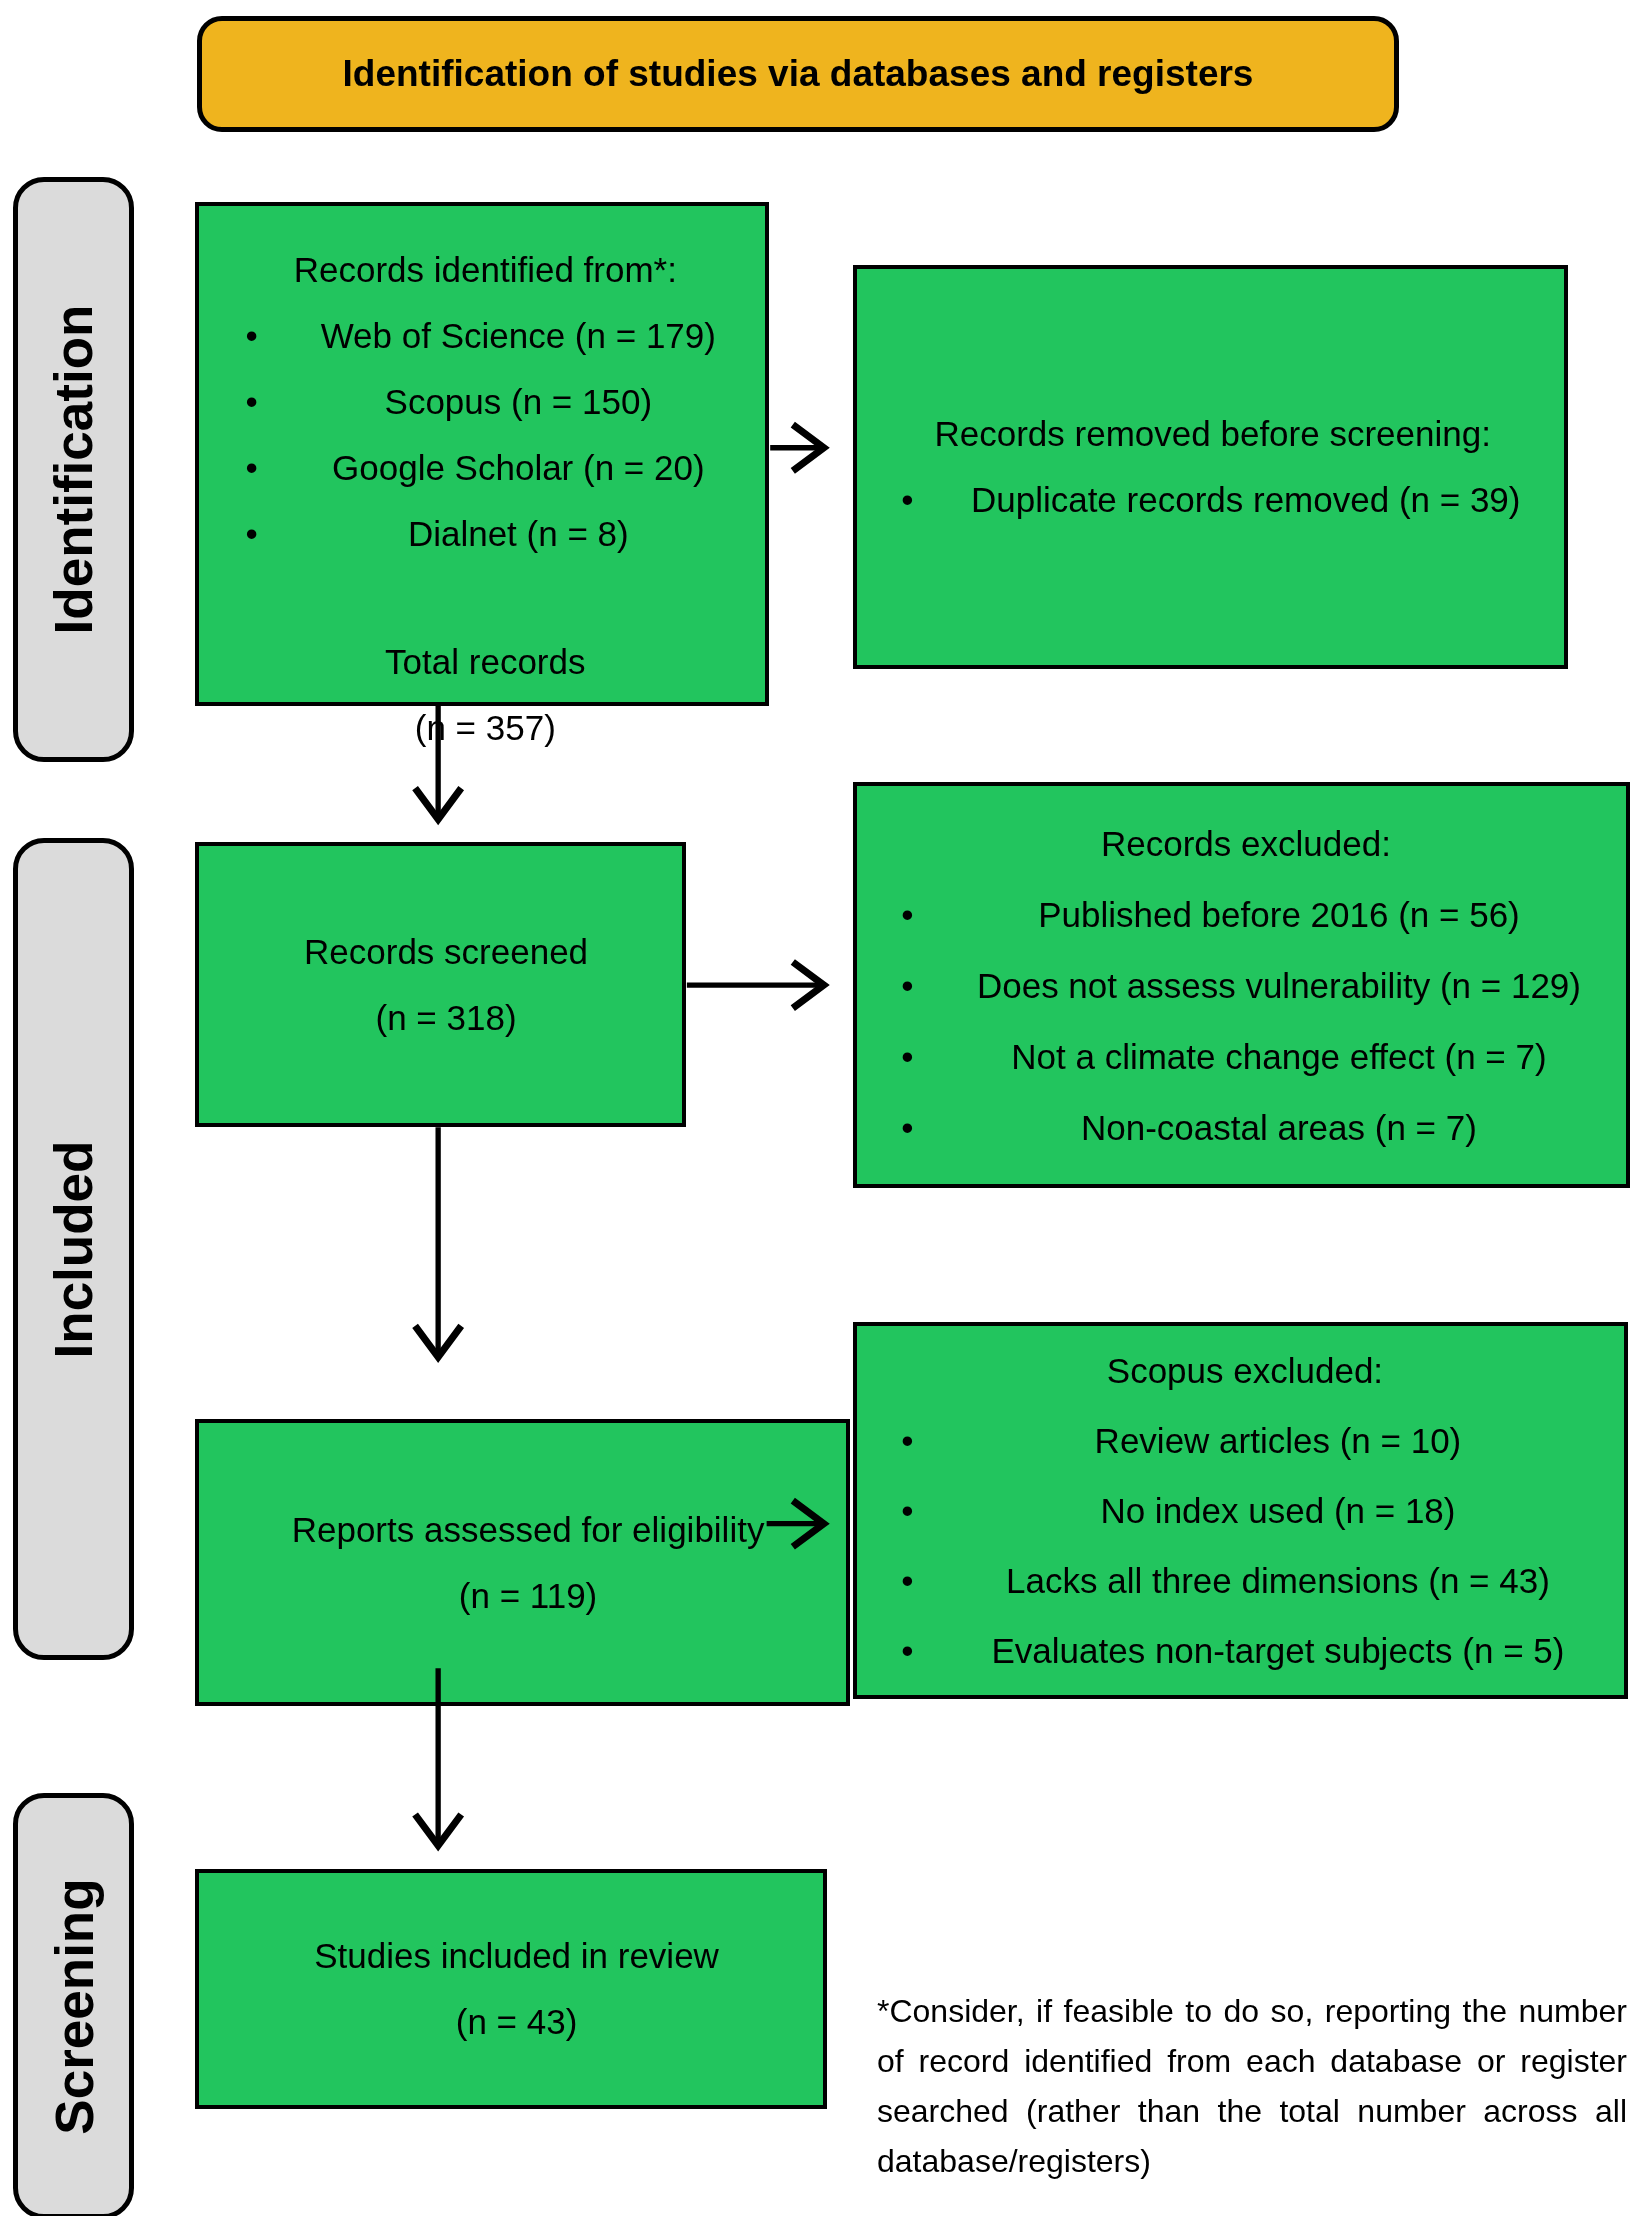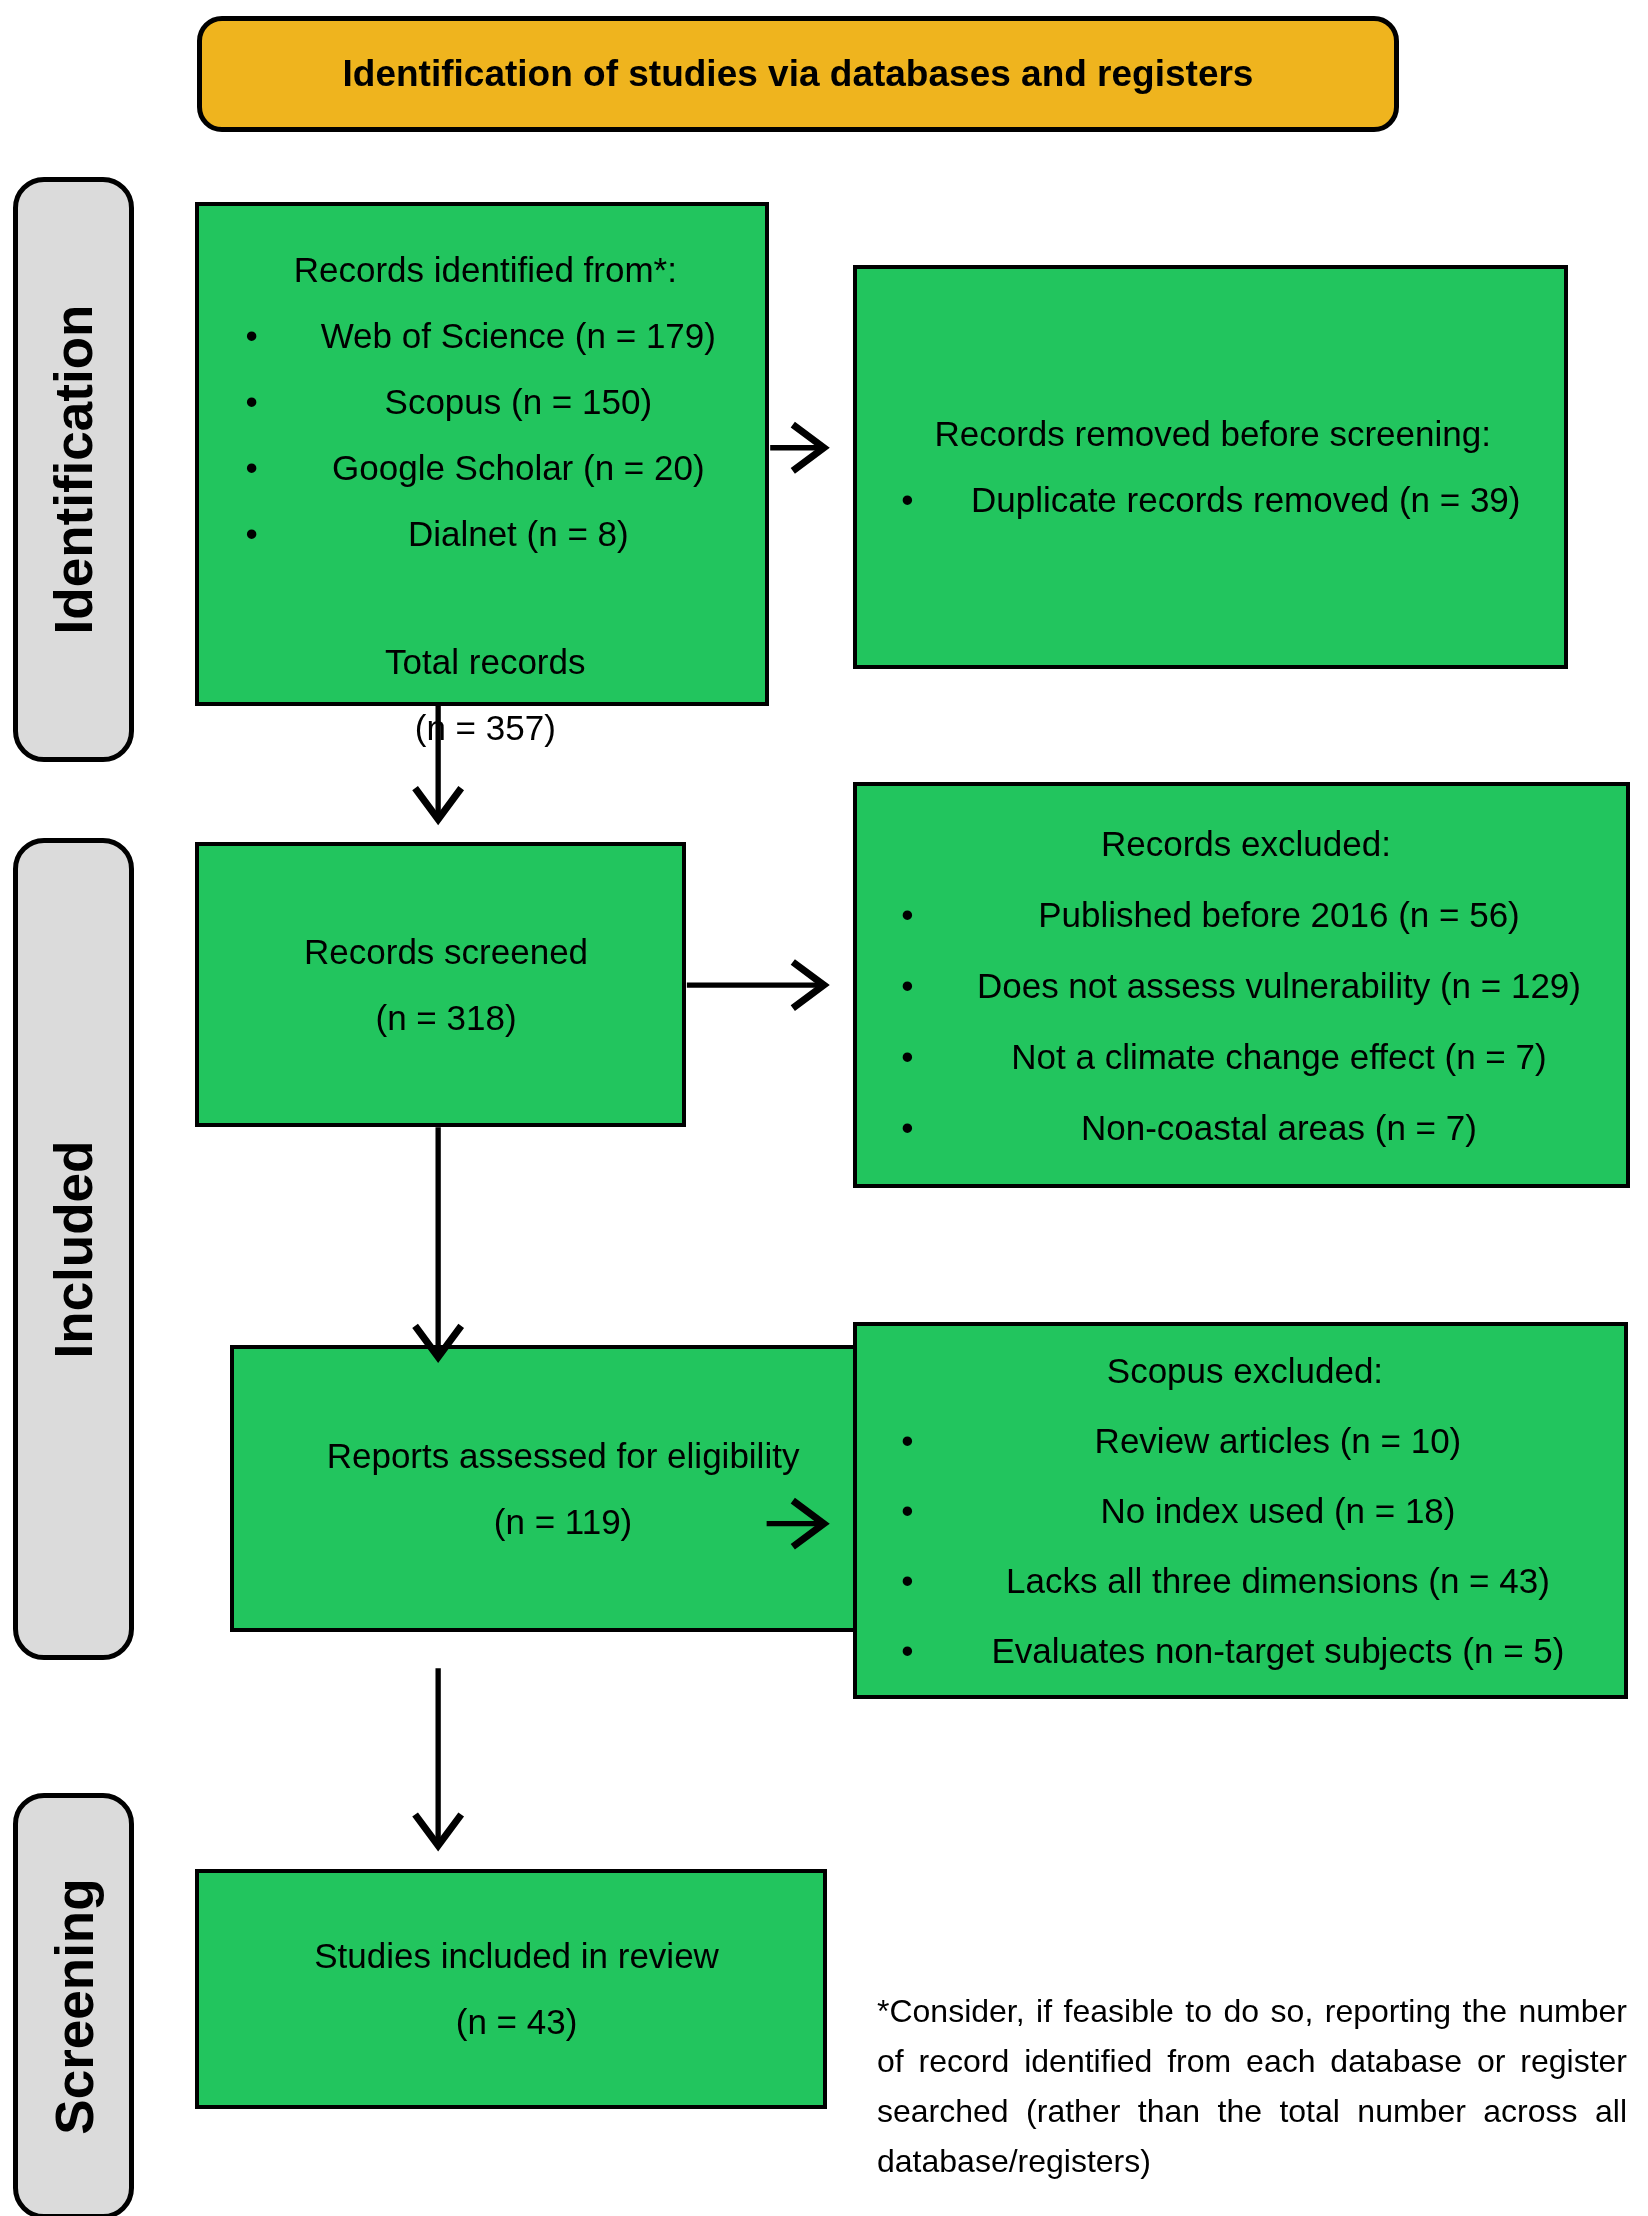--- a/index.html
+++ b/index.html
@@ -57,21 +57,21 @@
     font-size: 35px;
     line-height: 66px;
     text-align: center;
   }
   .fbox.vcenter { display: flex; flex-direction: column; justify-content: center; }
 
   .box-identified { left: 195px; top: 202px;  width: 574px; height: 504px; padding: 31px 8.9px 0 15.5px; }
   .box-removed    { left: 853px; top: 244px; width: 715px; height: 404px;  padding: 0 8.9px 0 13.3px; margin-top: 21px; }
   .box-screened   { left: 195px; top: 842px; width: 491px; height: 285px;  padding: 0 8.9px 0 20px; }
   .box-excluded   { left: 853px; top: 782px; width: 777px; height: 406px; padding: 0 4.4px 0 13.3px; line-height: 71px; }
-  .box-assessed   { left: 195px; top: 1345px; width: 655px; height: 287px;  padding: 0 8.9px 0 20px; margin-left: 35px; }
+  .box-assessed   { left: 195px; top: 1419px; width: 655px; height: 287px;  padding: 0 8.9px 0 20px; }
   .box-rexcluded  { left: 853px; top: 1322px; width: 775px; height: 377px; padding: 0 4.4px 0 13.3px; line-height: 70px; }
   .box-included   { left: 195px; top: 1869px; width: 632px; height: 240px;  padding: 0 8.9px 0 20px; }
 
   .fbox ul { margin: 0; padding: 0; list-style: none; }
   .fbox li { position: relative; padding-left: 66px; }
   .fbox li::before {
     content: "\2022";
     position: absolute; left: 31px; top: 0;
   }
   .spacer { height: 62px; }

